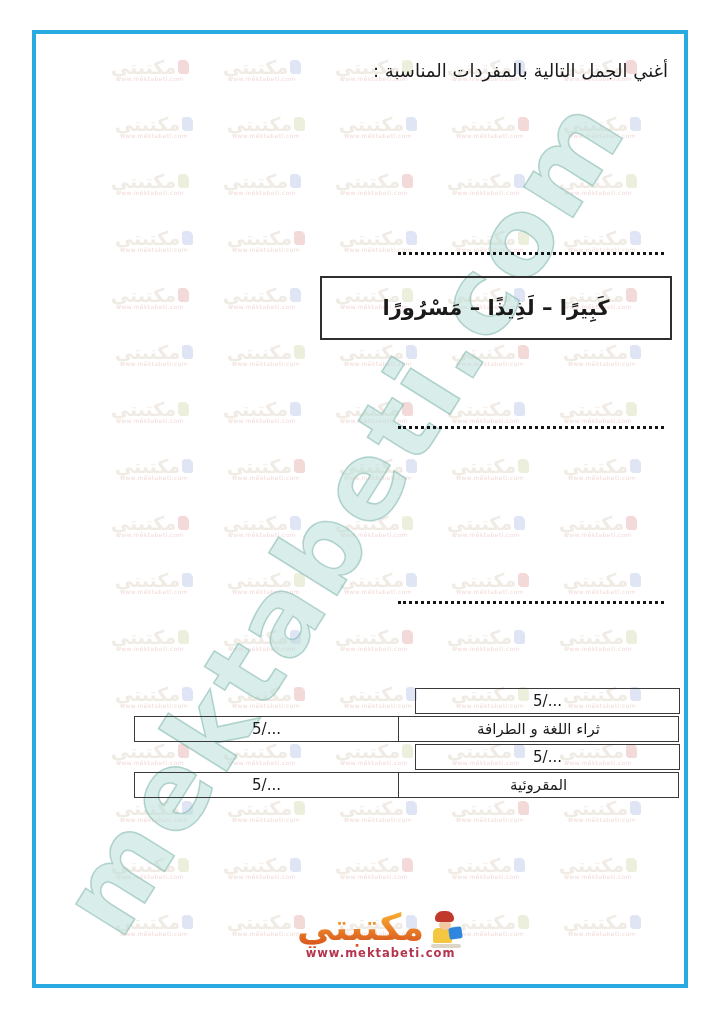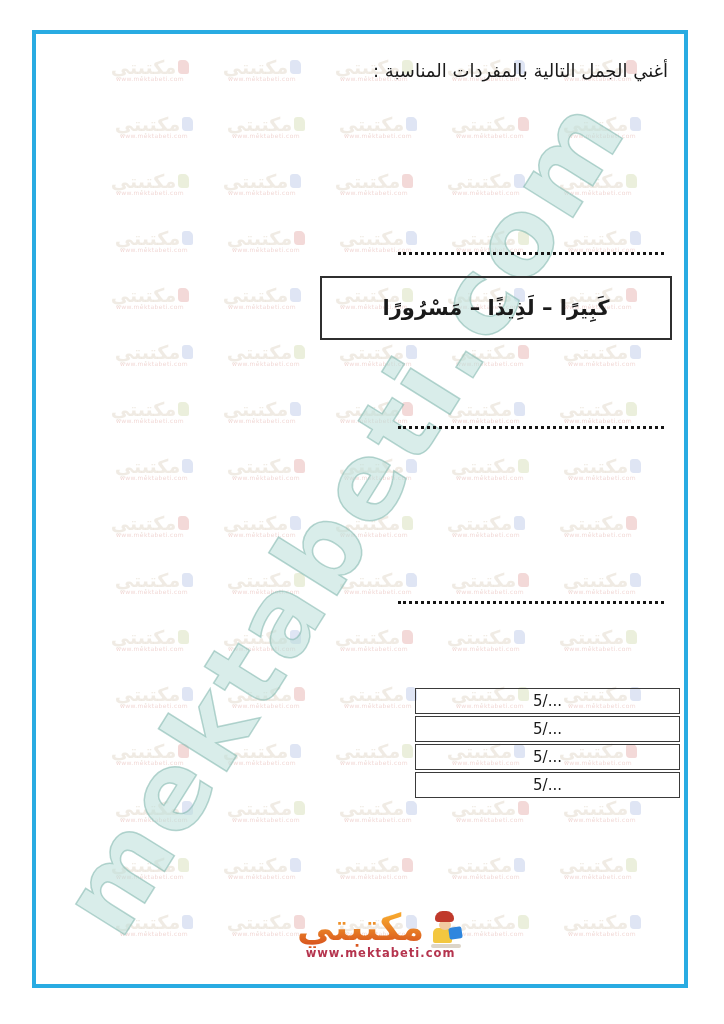--- a/index.html
+++ b/index.html
@@ -679,30 +679,32 @@
     <div class="dotline dot-3"></div>
 
 
     <div class="ctable">
       <div class="crow">
         <div class="ccell cell-score">
           <span class="score-txt">5/...</span>
         </div>
       </div>
       <div class="crow">
+        <div class="ccell cell-label">ثراء اللغة و الطرافة</div>
         <div class="ccell cell-score">
           <span class="score-txt">5/...</span>
         </div>
       </div>
       <div class="crow">
         <div class="ccell cell-score">
           <span class="score-txt">5/...</span>
         </div>
       </div>
       <div class="crow">
+        <div class="ccell cell-label">المقروئية</div>
         <div class="ccell cell-score">
           <span class="score-txt">5/...</span>
         </div>
       </div>
     </div>
 
     <div class="footer">
       <div class="f-row">
         <span class="f-ar">مكتبتي</span>
         <span class="boy">

